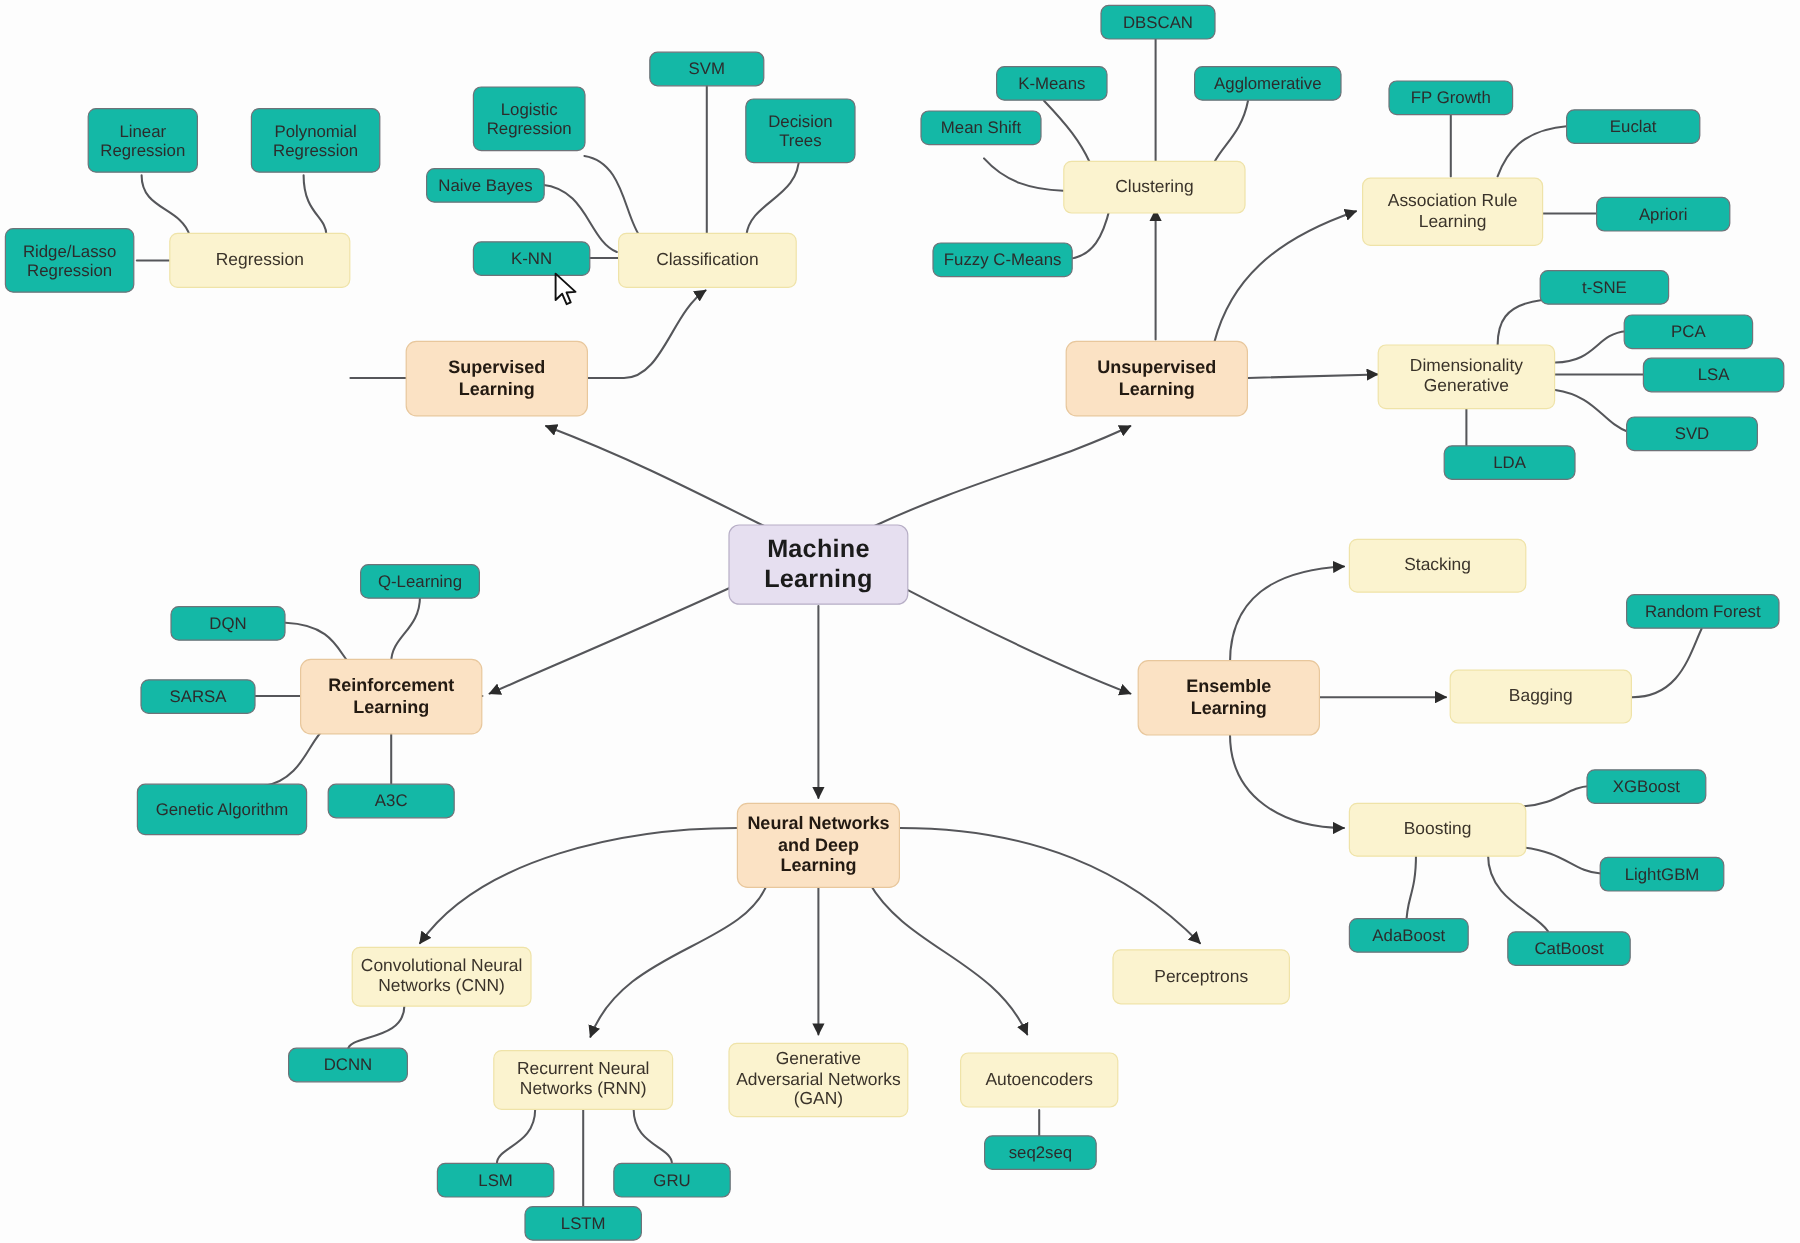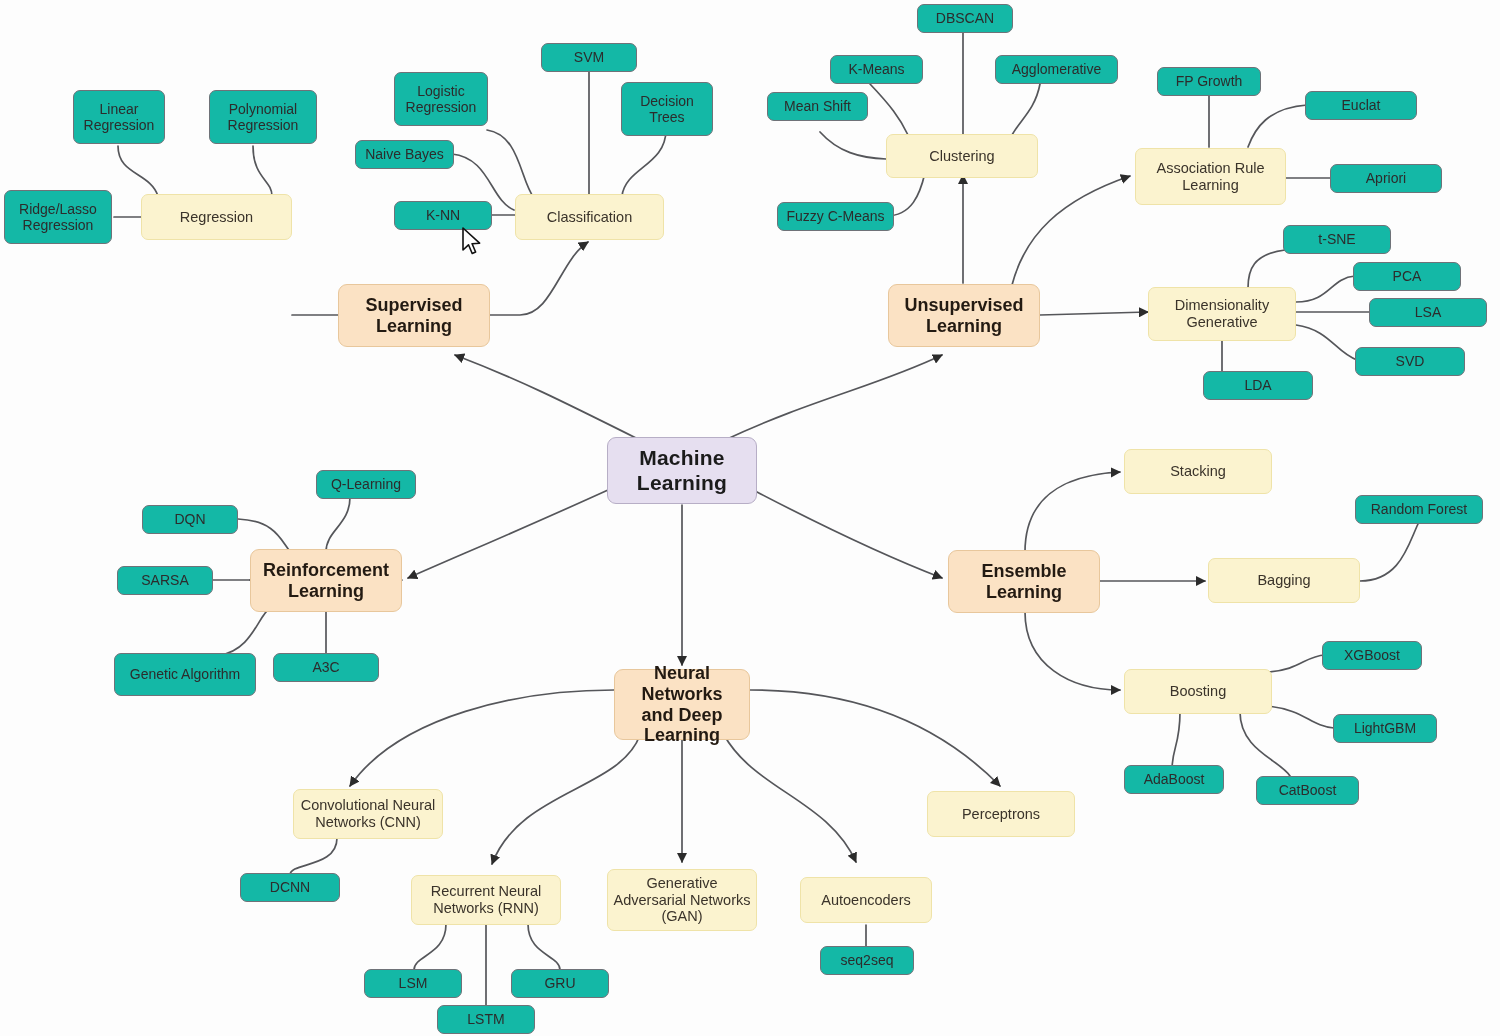--- a/index.html
+++ b/index.html
@@ -44,21 +44,21 @@
     font-size:21px;
     color:#1b1b1b;
     letter-spacing:.2px;
   }
   
   .n-branch{
     background:#fbe2c4;
     border:1.4px solid #e8c79c;
     border-radius:9px;
     font-weight:bold;
-    font-size:18px;
+    font-size:15px;
     color:#231a12;
   }
   
   .n-sub{
     background:#fbf3cf;
     border:1.3px solid #efe3a8;
     border-radius:7px;
     font-size:14.5px;
     color:#3a332a;
   }
@@ -252,21 +252,21 @@
   <div class="node n-leaf" style="left:1283px; top:225px; width:108px; height:29px;">t-SNE</div>
 
   <div class="node n-leaf" style="left:1353px; top:262px; width:108px; height:29px;">PCA</div>
 
   <div class="node n-leaf" style="left:1369px; top:298px; width:118px; height:29px;">LSA</div>
 
   <div class="node n-leaf" style="left:1355px; top:347px; width:110px; height:29px;">SVD</div>
 
   <div class="node n-leaf" style="left:1203px; top:371px; width:110px; height:29px;">LDA</div>
 
-  <div class="node n-leaf" style="left:300px; top:470px; width:100px; height:29px;margin-left:16px;">Q-Learning</div>
+  <div class="node n-leaf" style="left:300px; top:470px; width:100px; height:29px;">Q-Learning</div>
 
   <div class="node n-leaf" style="left:142px; top:505px; width:96px; height:29px;">DQN</div>
 
   <div class="node n-leaf" style="left:117px; top:566px; width:96px; height:29px;">SARSA</div>
 
   <div class="node n-leaf" style="left:114px; top:653px; width:142px; height:43px;">Genetic Algorithm</div>
 
   <div class="node n-leaf" style="left:273px; top:653px; width:106px; height:29px;">A3C</div>
 
   <div class="node n-leaf" style="left:1355px; top:495px; width:128px; height:29px;">Random Forest</div>

